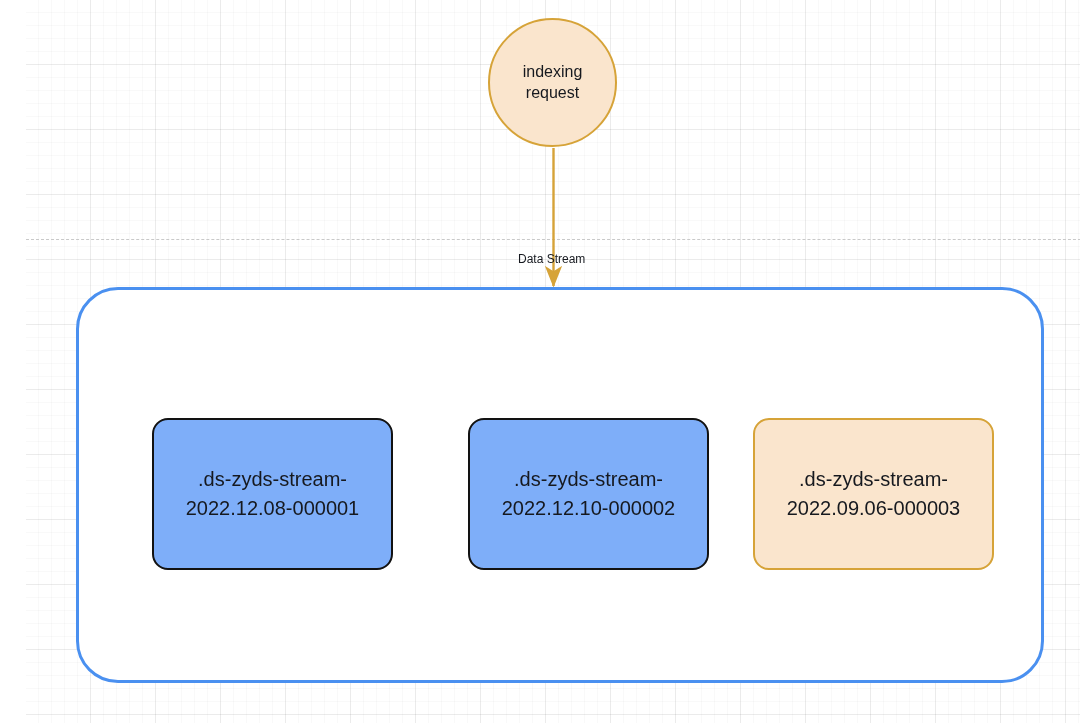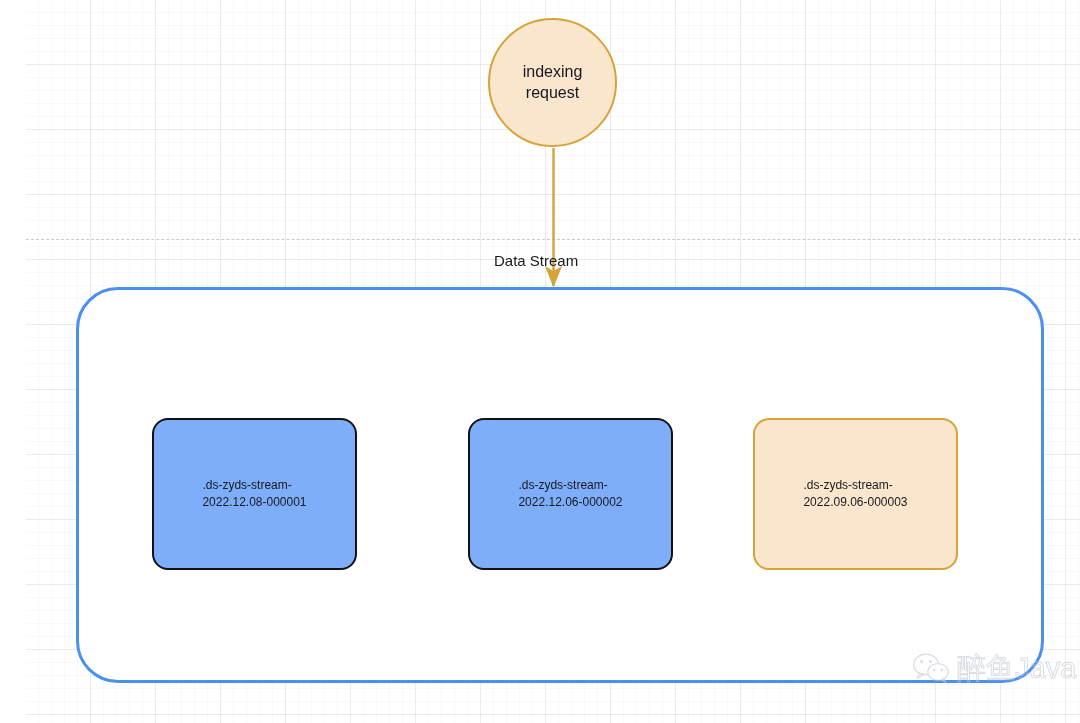--- a/index.html
+++ b/index.html
@@ -68,51 +68,52 @@
     text-align: center;
     line-height: 1.3;
     font-size: 16px;
     color: #16191f;
     white-space: pre-line;
   }
 
   
   .stream-label {
     position: absolute;
-    left: 468px;
+    left: 492px;
     top: 252px;
-    font-size: 15px;
+    font-size: 12px;
     color: #16191f;
     white-space: nowrap;
   }
 
   
   .ds-container {
     position: absolute;
     left: 50px;
     top: 287px;
     width: 968px;
     height: 396px;
     border: 3px solid #4a90f0;
     border-radius: 42px;
     box-sizing: border-box;
     background: #ffffff;
   }
 
   
   .index-box {
     position: absolute;
-    width: 205px;
+    width: 241px;
     height: 152px;
     border-radius: 16px;
     box-sizing: border-box;
     display: flex;
     align-items: center;
     justify-content: center;
-    font-size: 12px;
+    text-align: center;
+    font-size: 20px;
     line-height: 1.45;
     color: #16191f;
     white-space: pre-line;
   }
   .index-box.blue {
     background: #7eaef9;
     border: 2.5px solid #121212;
   }
   .index-box.peach {
     background: #fae5cd;
@@ -166,34 +167,21 @@
 
   <div class="stream-label">Data Stream</div>
 
   <div class="ds-container"></div>
 
   <div class="index-box blue box-1">
     <span><span>.ds-zyds-stream-</span><br><span>2022.12.08-000001</span></span>
   </div>
 
   <div class="index-box blue box-2">
-    <span><span>.ds-zyds-stream-</span><br><span>2022.12.06-000002</span></span>
+    <span><span>.ds-zyds-stream-</span><br><span>2022.12.10-000002</span></span>
   </div>
 
   <div class="index-box peach box-3">
     <span><span>.ds-zyds-stream-</span><br><span>2022.09.06-000003</span></span>
   </div>
 
-  <div class="watermark">
-    <svg width="40" height="32" viewBox="0 0 40 32">
-      <ellipse cx="14" cy="12.5" rx="12.4" ry="10.4" fill="none" stroke="#c3c9d2" stroke-width="1.3"></ellipse>
-      <path d="M7.5 21 L5.2 26.2 L10.6 23.2 Z" fill="none" stroke="#c3c9d2" stroke-width="1.3"></path>
-      <circle cx="9.6" cy="9.6" r="1.5" fill="#c3c9d2"></circle>
-      <circle cx="18.4" cy="9.6" r="1.5" fill="#c3c9d2"></circle>
-      <ellipse cx="26" cy="20" rx="10.2" ry="8.4" fill="#ffffff" stroke="#c3c9d2" stroke-width="1.3"></ellipse>
-      <path d="M31.8 26.4 L34 30.4 L29.6 28.4 Z" fill="#ffffff" stroke="#c3c9d2" stroke-width="1.3"></path>
-      <circle cx="22.4" cy="18" r="1.25" fill="#c3c9d2"></circle>
-      <circle cx="29.6" cy="18" r="1.25" fill="#c3c9d2"></circle>
-    </svg>
-    <span class="watermark-text">醉鱼Java</span>
-  </div>
 
 </div>
 
 </body></html>

